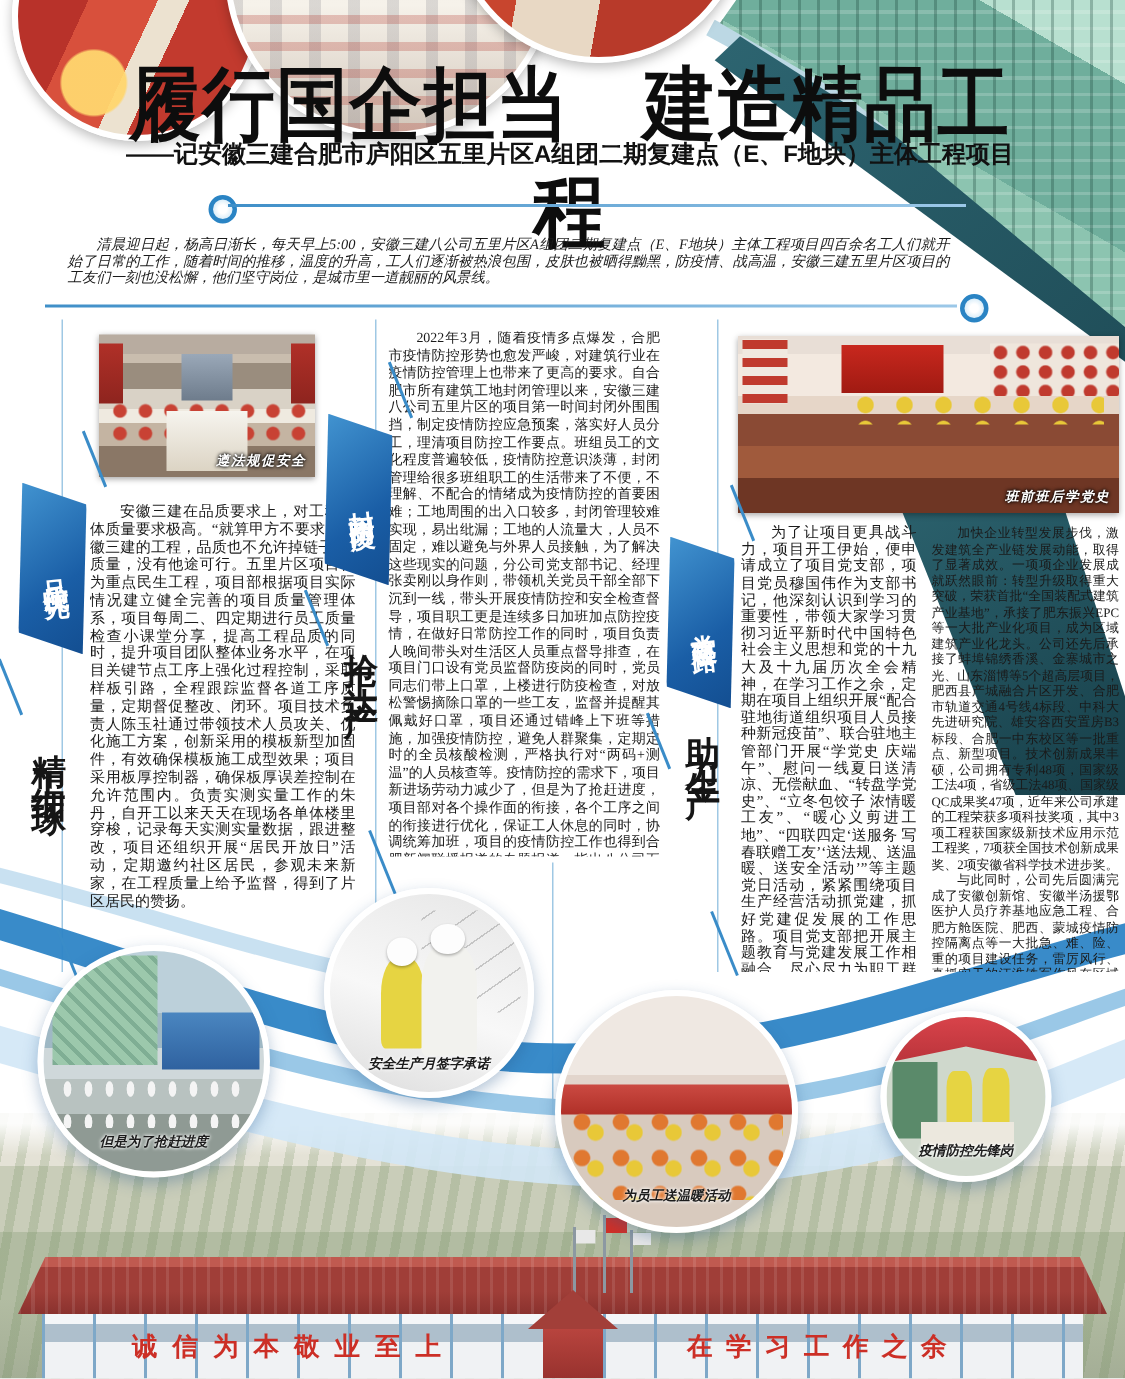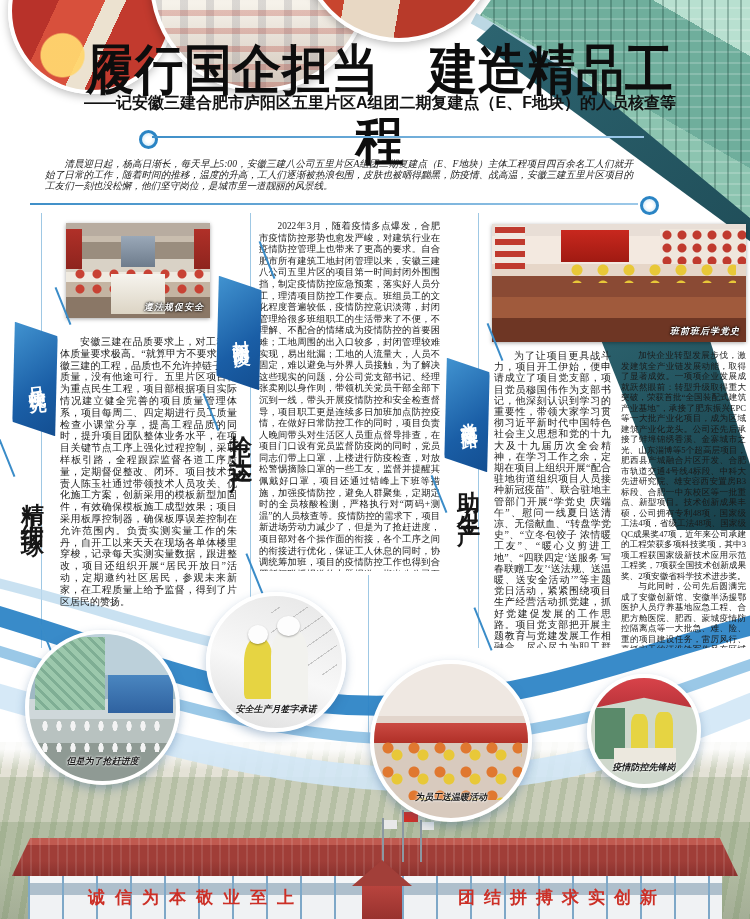--- a/index.html
+++ b/index.html
@@ -90,21 +90,21 @@
   .circ{position:absolute;border-radius:50%;border:4px solid #fff;overflow:hidden;z-index:5;
     box-shadow:0 4px 10px rgba(40,90,140,.35);}
   .circ .cap{position:absolute;left:0;right:0;bottom:9%;text-align:center;font-size:9px;font-weight:700;
     font-style:italic;color:#1c1c1c;text-shadow:0 0 2px #fff,0 0 3px #fff;z-index:2;}
   #c-oath{left:25px;top:630px;width:147px;height:147px;
     background:linear-gradient(180deg,#bcd0da 0 28%,#9fb8c4 28% 44%,#cfd8da 44% 58%,#b8c2c0 58% 74%,#8f9a94 74% 100%);}
   #co-net{left:4%;top:2%;width:48%;height:50%;background:repeating-linear-gradient(45deg,#7fae94 0 3px,#9cc8ac 3px 8px);}
   #co-board{left:54%;top:28%;width:44%;height:26%;background:linear-gradient(#4a86c0,#2f62a0);}
   #co-people{left:6%;top:56%;width:88%;height:24%;
     background-image:radial-gradient(ellipse 4px 8px at 7px 10px,#f4f4f4 0 60%,transparent 70%);background-size:14px 22px;}
-  #c-sign{left:206px;top:592px;width:132px;height:132px;
+  #c-sign{left:216px;top:592px;width:132px;height:132px;
     background:linear-gradient(200deg,#e6e6e6,#f8f8f8 55%,#dcdcdc);}
   #cs-scrib{left:46%;top:8%;width:50%;height:52%;opacity:.5;
     background:repeating-linear-gradient(-35deg,transparent 0 8px,#9a9a9a 8px 9px,transparent 9px 16px);}
   #cs-vest1{left:26%;top:32%;width:22%;height:46%;background:#e6d442;border-radius:40% 40% 10% 10%;}
   #cs-vest2{left:46%;top:26%;width:28%;height:56%;background:#f2f2ee;border-radius:36% 36% 8% 8%;}
   #cs-h1{left:29%;top:22%;width:15%;height:14%;background:#fdfdfd;border-radius:50%;box-shadow:0 1px 2px rgba(0,0,0,.3);}
   #cs-h2{left:51%;top:15%;width:17%;height:15%;background:#fdfdfd;border-radius:50%;box-shadow:0 1px 2px rgba(0,0,0,.3);}
   #c-warm{left:370px;top:660px;width:154px;height:154px;
     background:linear-gradient(180deg,#efe8e2 0 34%,#e2d5cc 34% 46%,#d8cabe 46% 100%);}
   #cw-banner{left:0;top:38%;width:100%;height:13%;background:linear-gradient(#cb4a42,#b03028);}
@@ -154,21 +154,21 @@
 
   <div class="tl-circle" id="tlc1"></div>
   <div class="tl-circle" id="tlc2"></div>
   <div class="tl-circle" id="tlc3"></div>
   <div class="band" id="band-light"></div>
   <div class="band" id="band-dark1"></div>
   <div class="tr-photo"></div>
   <div class="band" id="band-dark2"></div>
 
   <div class="title">履行国企担当　建造精品工程</div>
-  <div class="subtitle">——记安徽三建合肥市庐阳区五里片区A组团二期复建点（E、F地块）的人员核查等</div>
+  <div class="subtitle">——记安徽三建合肥市庐阳区五里片区A组团二期复建点（E、F地块）主体工程项目</div>
 
   <div class="ring" id="ring1"></div>
   <div class="hline" id="hline1"></div>
   <div class="intro">
     <p>清晨迎日起，杨高日渐长，每天早上5:00，安徽三建八公司五里片区A组团二期复建点（E、F地块）主体工程项目四百余名工人们就开始了日常的工作，随着时间的推移，温度的升高，工人们逐渐被热浪包围，皮肤也被晒得黝黑，防疫情、战高温，安徽三建五里片区项目的工友们一刻也没松懈，他们坚守岗位，是城市里一道靓丽的风景线。</p>
   </div>
   <div class="hline" id="hline2"></div>
   <div class="ring" id="ring2"></div>
 
   <div class="vline" id="vl1"></div>
@@ -265,16 +265,16 @@
     <div class="pole" id="pole2"></div>
     <div class="pole" id="pole3"></div>
     <div class="flag" id="flag1"></div>
     <div class="flag" id="flag2"></div>
     <div class="flag" id="flag3"></div>
     <div class="roof"></div>
     <div class="facade"></div>
     <div class="gable"></div>
     <div class="gable2"></div>
     <div class="bbanner" id="bb-left">诚信为本敬业至上</div>
-    <div class="bbanner" id="bb-right">团结拼搏求实创新</div>
+    <div class="bbanner" id="bb-right">在学习工作之余</div>
   </div>
 
 </div>
 
 </body></html>

